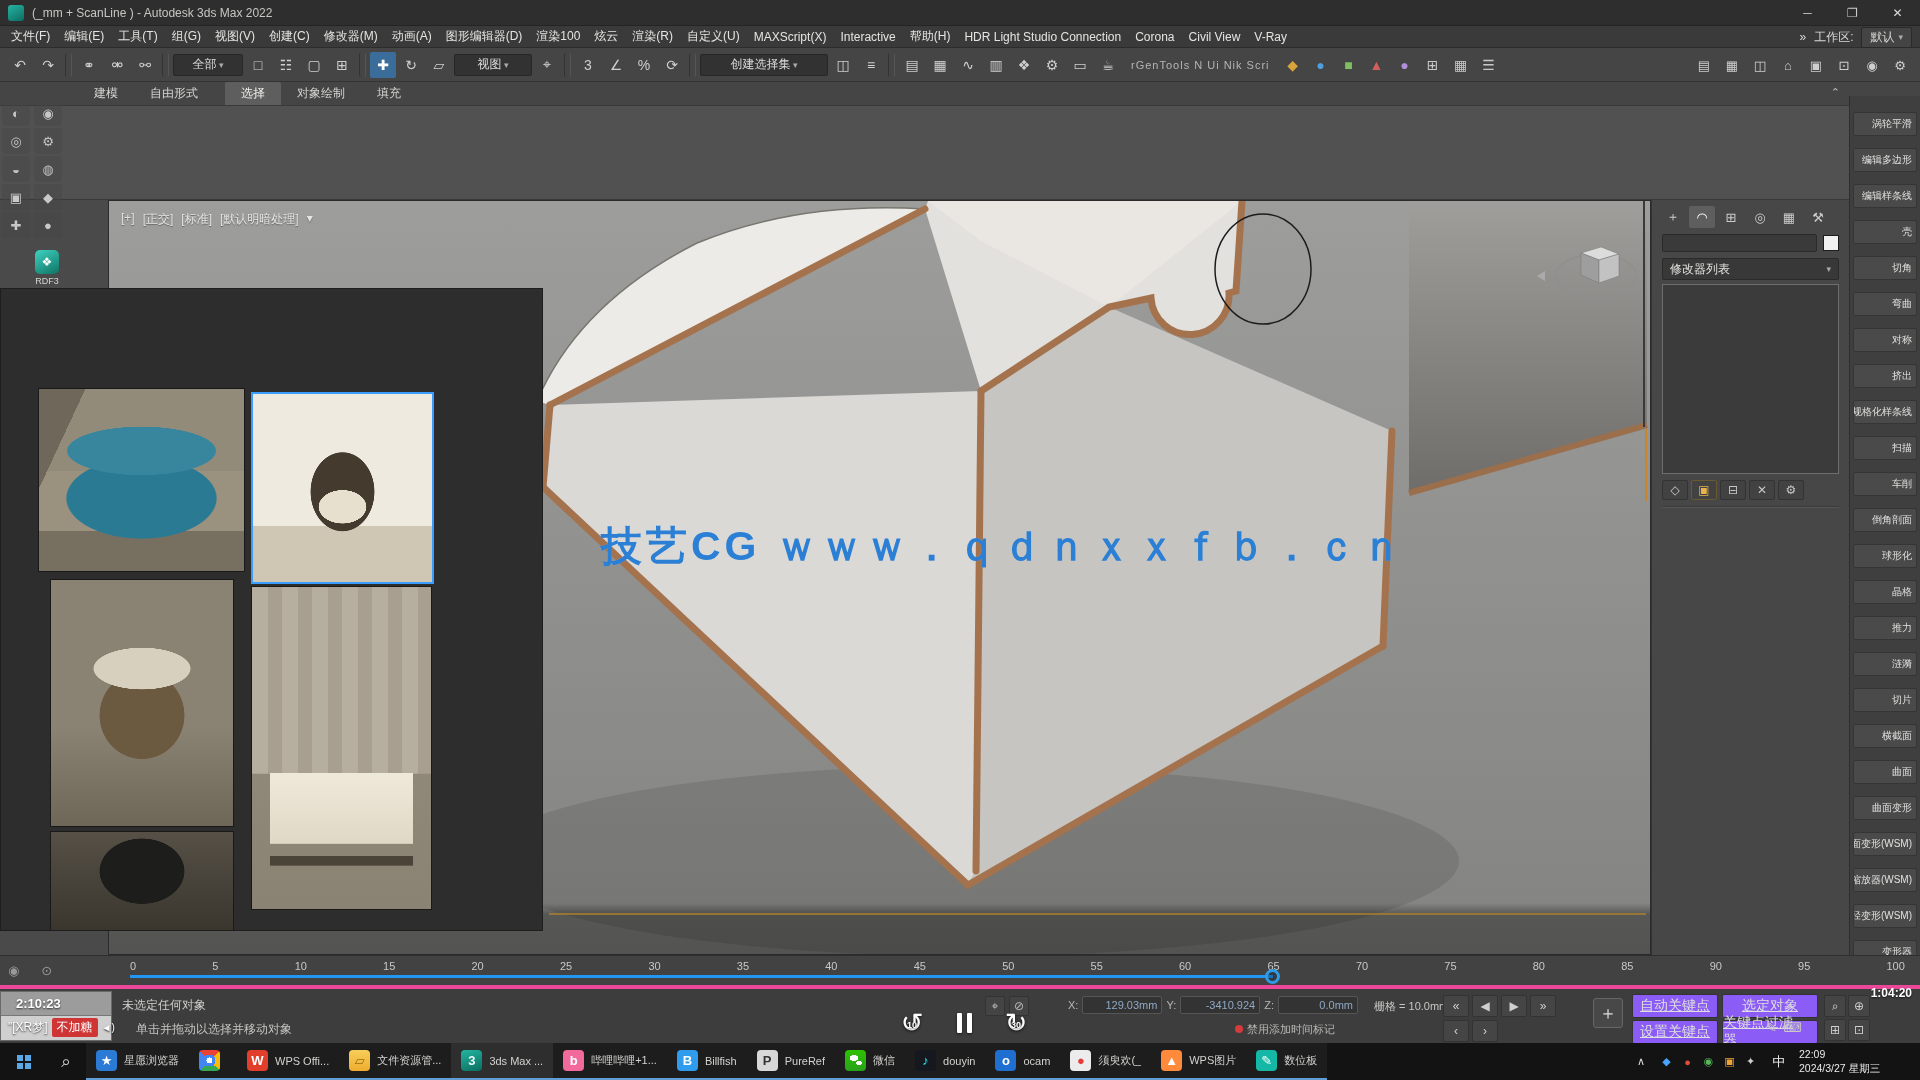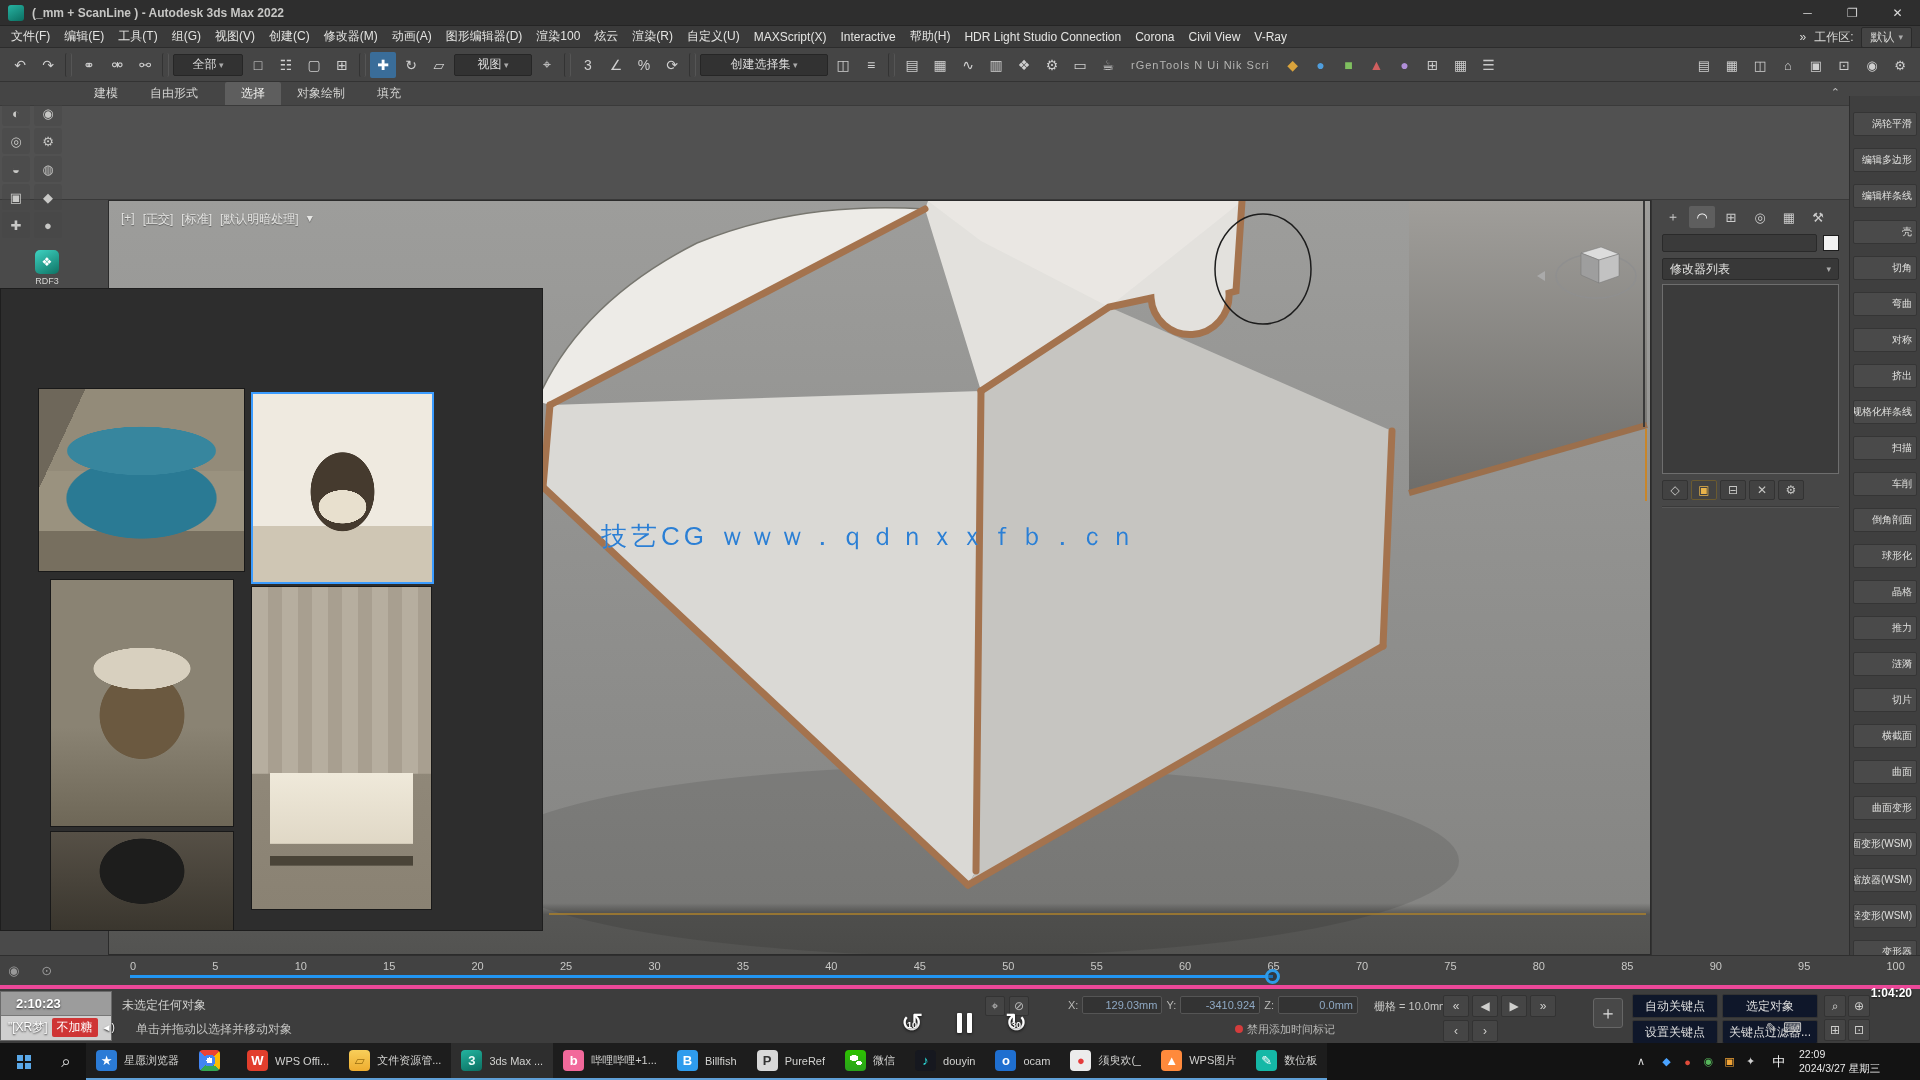--- a/index.html
+++ b/index.html
@@ -2,21 +2,21 @@
 <html><head>
 <meta charset="utf-8">
 <style>
   html,body{margin:0;padding:0;background:#222;}
   *{box-sizing:border-box;}
   .screen{position:relative;width:1920px;height:1080px;overflow:hidden;background:#474747;
           font-family:"Liberation Sans","DejaVu Sans",sans-serif;color:#d8d8d8;font-size:12px;}
   .ic{display:flex;align-items:center;justify-content:center;}
 
   
-  .titlebar{position:absolute;left:0;top:0;width:1920px;height:26px;background:#2e2e2e;display:flex;align-items:center;border-bottom:1px solid #242424;font-weight:bold;}
+  .titlebar{position:absolute;left:0;top:0;width:1920px;height:26px;background:#2e2e2e;display:flex;align-items:center;border-bottom:1px solid #242424;}
   .app-icon{width:16px;height:16px;margin:0 8px 0 8px;border-radius:3px;background:linear-gradient(150deg,#27b3a2,#0b6e61);}
   .win-title{color:#c6c6c4;font-size:12px;}
   .wincontrols{position:absolute;right:0;top:0;height:26px;display:flex;}
   .wc{width:45px;height:26px;color:#cccccc;font-size:12px;}
   .wc:last-child{color:#ddd;}
 
   
   .menubar{position:absolute;left:0;top:26px;width:1920px;height:22px;background:#3a3a3a;display:flex;align-items:center;padding-left:4px;border-bottom:1px solid #2c2c2c;}
   .menu-item{padding:0 7px;color:#e4e4e2;font-size:12px;white-space:nowrap;}
   .menu-right{position:absolute;right:8px;top:0;height:22px;display:flex;align-items:center;gap:8px;color:#d8d8d6;}
@@ -46,21 +46,21 @@
   .lt-grid{display:grid;grid-template-columns:30px 30px;gap:2px;}
   .lt-btn{width:28px;height:26px;color:#c8c8c6;font-size:13px;background:rgba(70,70,70,.4);border-radius:3px;}
   .rdf{margin-top:12px;margin-left:30px;display:flex;flex-direction:column;align-items:center;width:30px;}
   .rdf-icon{width:24px;height:24px;border-radius:5px;background:linear-gradient(150deg,#3fd3c2,#0e7364);color:#fff;font-size:12px;}
   .rdf-label{font-size:9px;color:#d6d6d4;margin-top:2px;}
 
   
   .workarea{position:absolute;left:0;top:200px;width:1920px;height:755px;background:#4a4a4a;}
   .viewport{position:absolute;left:108px;top:200px;width:1543px;height:755px;overflow:hidden;border:1px solid #2b2b2b;z-index:1;}
   .vp-label{position:absolute;left:12px;top:10px;z-index:2;display:flex;gap:8px;color:#e6e6e4;font-size:12px;text-shadow:0 1px 1px rgba(0,0,0,.4);}
-  .watermark{position:absolute;left:492px;top:318px;z-index:2;font-size:26px;font-weight:normal;letter-spacing:4px;color:#2b7fd4;text-shadow:0 0 1px rgba(255,255,255,.25);}
+  .watermark{position:absolute;left:492px;top:318px;z-index:2;font-size:41px;font-weight:bold;letter-spacing:4px;color:#2b7fd4;text-shadow:0 0 1px rgba(255,255,255,.25);}
 
   
   .refpanel{position:absolute;left:0;top:288px;width:543px;height:643px;background:#2d2d2d;border:1px solid #1e1e1e;z-index:3;overflow:hidden;}
   .refimg{position:absolute;border:1px solid #191919;}
   .refimg.sel{border:2px solid #3b9cff;}
   .ri-1{left:37px;top:99px;width:207px;height:184px;
     background:radial-gradient(ellipse 60% 22% at 50% 34%,#37869e 0 60%,rgba(0,0,0,0) 61%),
                radial-gradient(ellipse 66% 40% at 50% 60%,#2a7a94 0 55%,rgba(0,0,0,0) 56%),
                linear-gradient(115deg,#6e675a 0 16%,rgba(0,0,0,0) 16%),
                linear-gradient(180deg,#938b79 0 45%,#9a927f 45% 78%,#776f5f 78% 100%);}
@@ -124,21 +124,21 @@
   .sb-coords{position:absolute;left:1068px;top:7px;display:flex;align-items:center;gap:4px;}
   .sb-axis{color:#b8b8b6;font-size:11px;}
   .sb-field{width:80px;height:18px;background:#333;border:1px solid #555;border-radius:2px;color:#8fa9c4;font-size:11px;display:flex;align-items:center;justify-content:flex-end;padding:0 4px;overflow:hidden;}
   .sb-grid{position:absolute;left:1374px;top:10px;color:#c6c6c4;font-size:11px;}
   .sb-row2mid{position:absolute;left:1235px;top:33px;display:flex;align-items:center;gap:0;color:#b8b8b6;font-size:11px;}
   .red-dot{display:inline-block;width:8px;height:8px;border-radius:50%;background:#d43c3c;margin-right:4px;}
   .sb-playback{position:absolute;left:1443px;top:6px;display:flex;gap:3px;}
   .pb-btn{width:26px;height:22px;background:#454545;border:1px solid #333;border-radius:2px;color:#cfcfcd;font-size:12px;}
   .sb-playback2{position:absolute;left:1443px;top:31px;display:flex;gap:3px;}
   .sb-setkeys{position:absolute;left:1593px;top:9px;width:30px;height:30px;background:#484848;border:1px solid #666;border-radius:3px;color:#ddd;font-size:18px;}
-  .sb-keybtn{position:absolute;height:24px;background:#0f172a;border:1px solid #333;border-radius:2px;color:#dedede;font-size:12px;display:flex;align-items:center;justify-content:center;}
+  .sb-keybtn{position:absolute;height:24px;background:#8b5cf6;border:1px solid #333;border-radius:2px;color:#dedede;font-size:14px;display:flex;align-items:center;justify-content:center;text-decoration:underline;}
   .b-autokey{left:1632px;top:5px;width:86px;}
   .b-seldrop{left:1722px;top:5px;width:96px;}
   .b-setkey{left:1632px;top:31px;width:86px;}
   .b-filters{left:1722px;top:31px;width:96px;}
   .sb-misc{position:absolute;left:1766px;top:31px;display:flex;gap:6px;color:#c8c8c6;font-size:13px;}
   .sb-nav{position:absolute;left:1824px;top:6px;display:grid;grid-template-columns:22px 22px;gap:2px;}
   .nav-btn{width:22px;height:22px;background:#454545;border:1px solid #333;border-radius:2px;color:#cfcfcd;font-size:12px;}
 
   
   .taskbar{position:absolute;left:0;top:1043px;width:1920px;height:37px;background:#131313;display:flex;align-items:stretch;z-index:5;}

